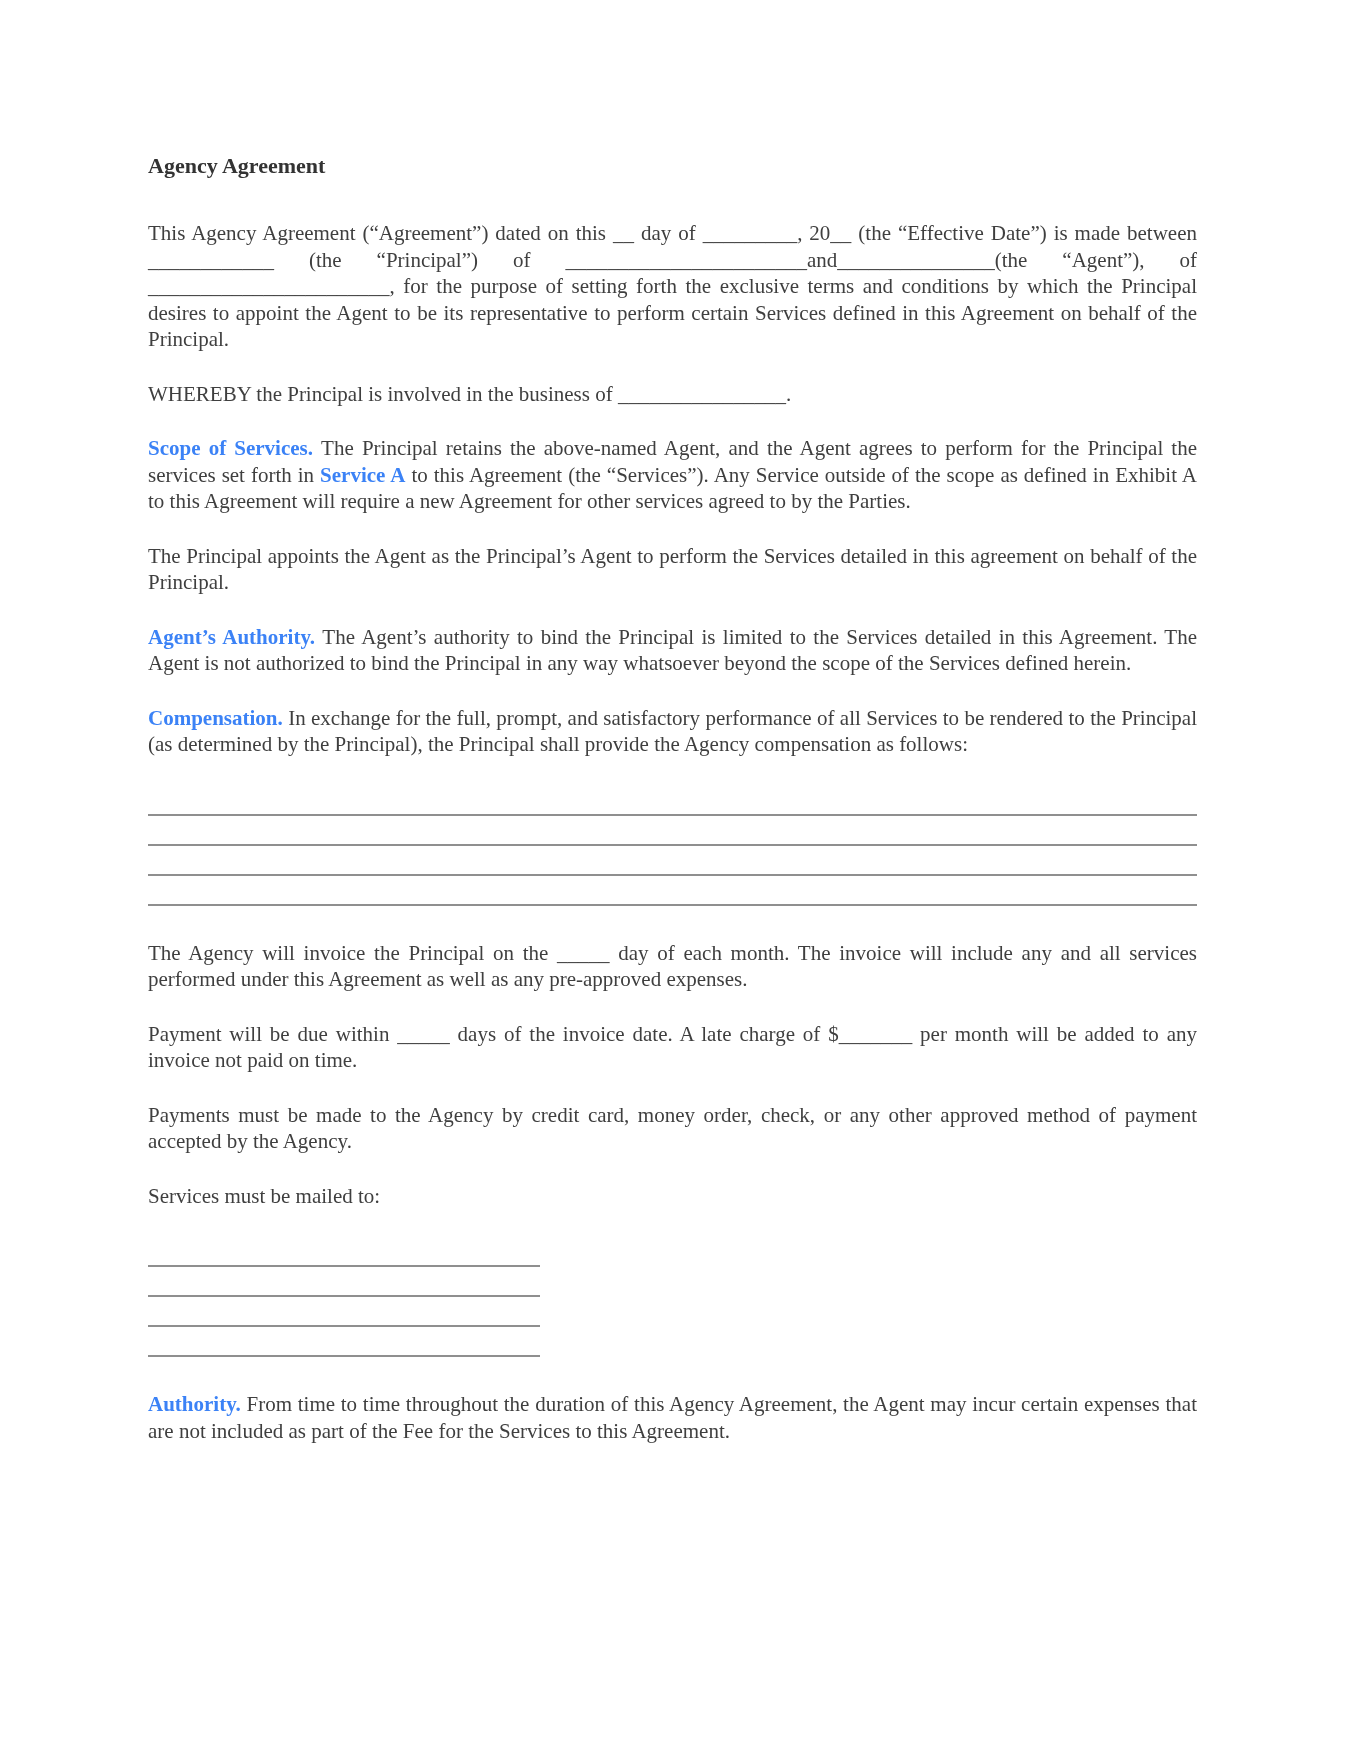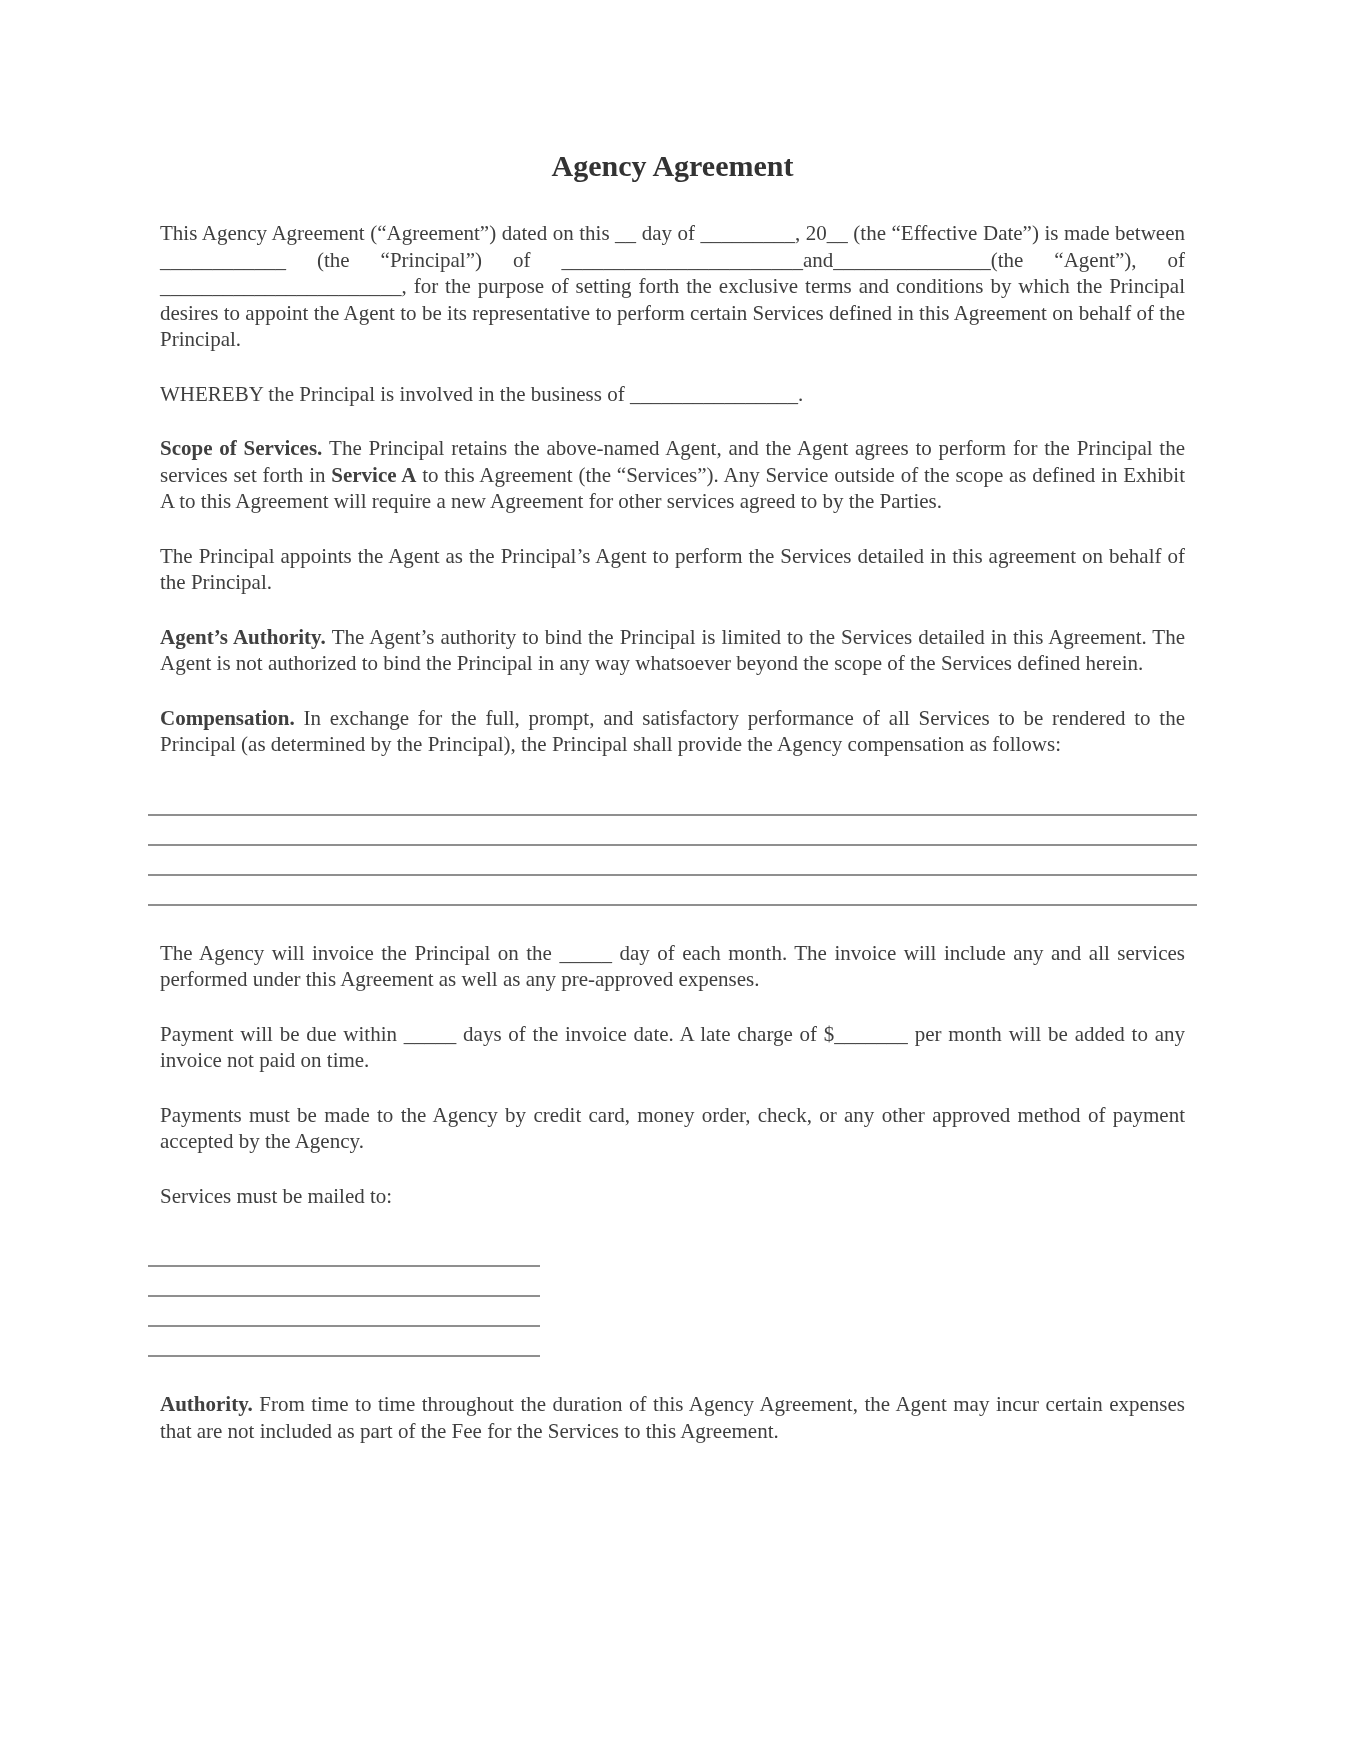--- a/index.html
+++ b/index.html
@@ -15,33 +15,33 @@
     padding: 152px 163px 0 148px;
     background: #ffffff;
     overflow: hidden;
     font-family: "Liberation Serif", "DejaVu Serif", serif;
     font-size: 21px;
     line-height: 26.5px;
     color: #3f3f3f;
   }
   .title {
     margin: 0 0 41px 0;
-    font-size: 30px;
+    font-size: 22px;
     line-height: 27px;
     font-weight: bold;
-    text-align: center;
+    text-align: left;
     color: #333333;
   }
   .doc-body p {
-    margin: 28px 12px;
+    margin: 28px 0;
     text-align: justify;
   }
   .doc-body b {
     font-weight: bold;
-    color: #404040;
+    color: #3b82f6;
   }
   .rule-group {
     margin: 28px 0 34px 0;
   }
   .rule {
     height: 28px;
     border-bottom: 2px solid #8f8f8f;
   }
   .rule.short {
     width: 392px;

